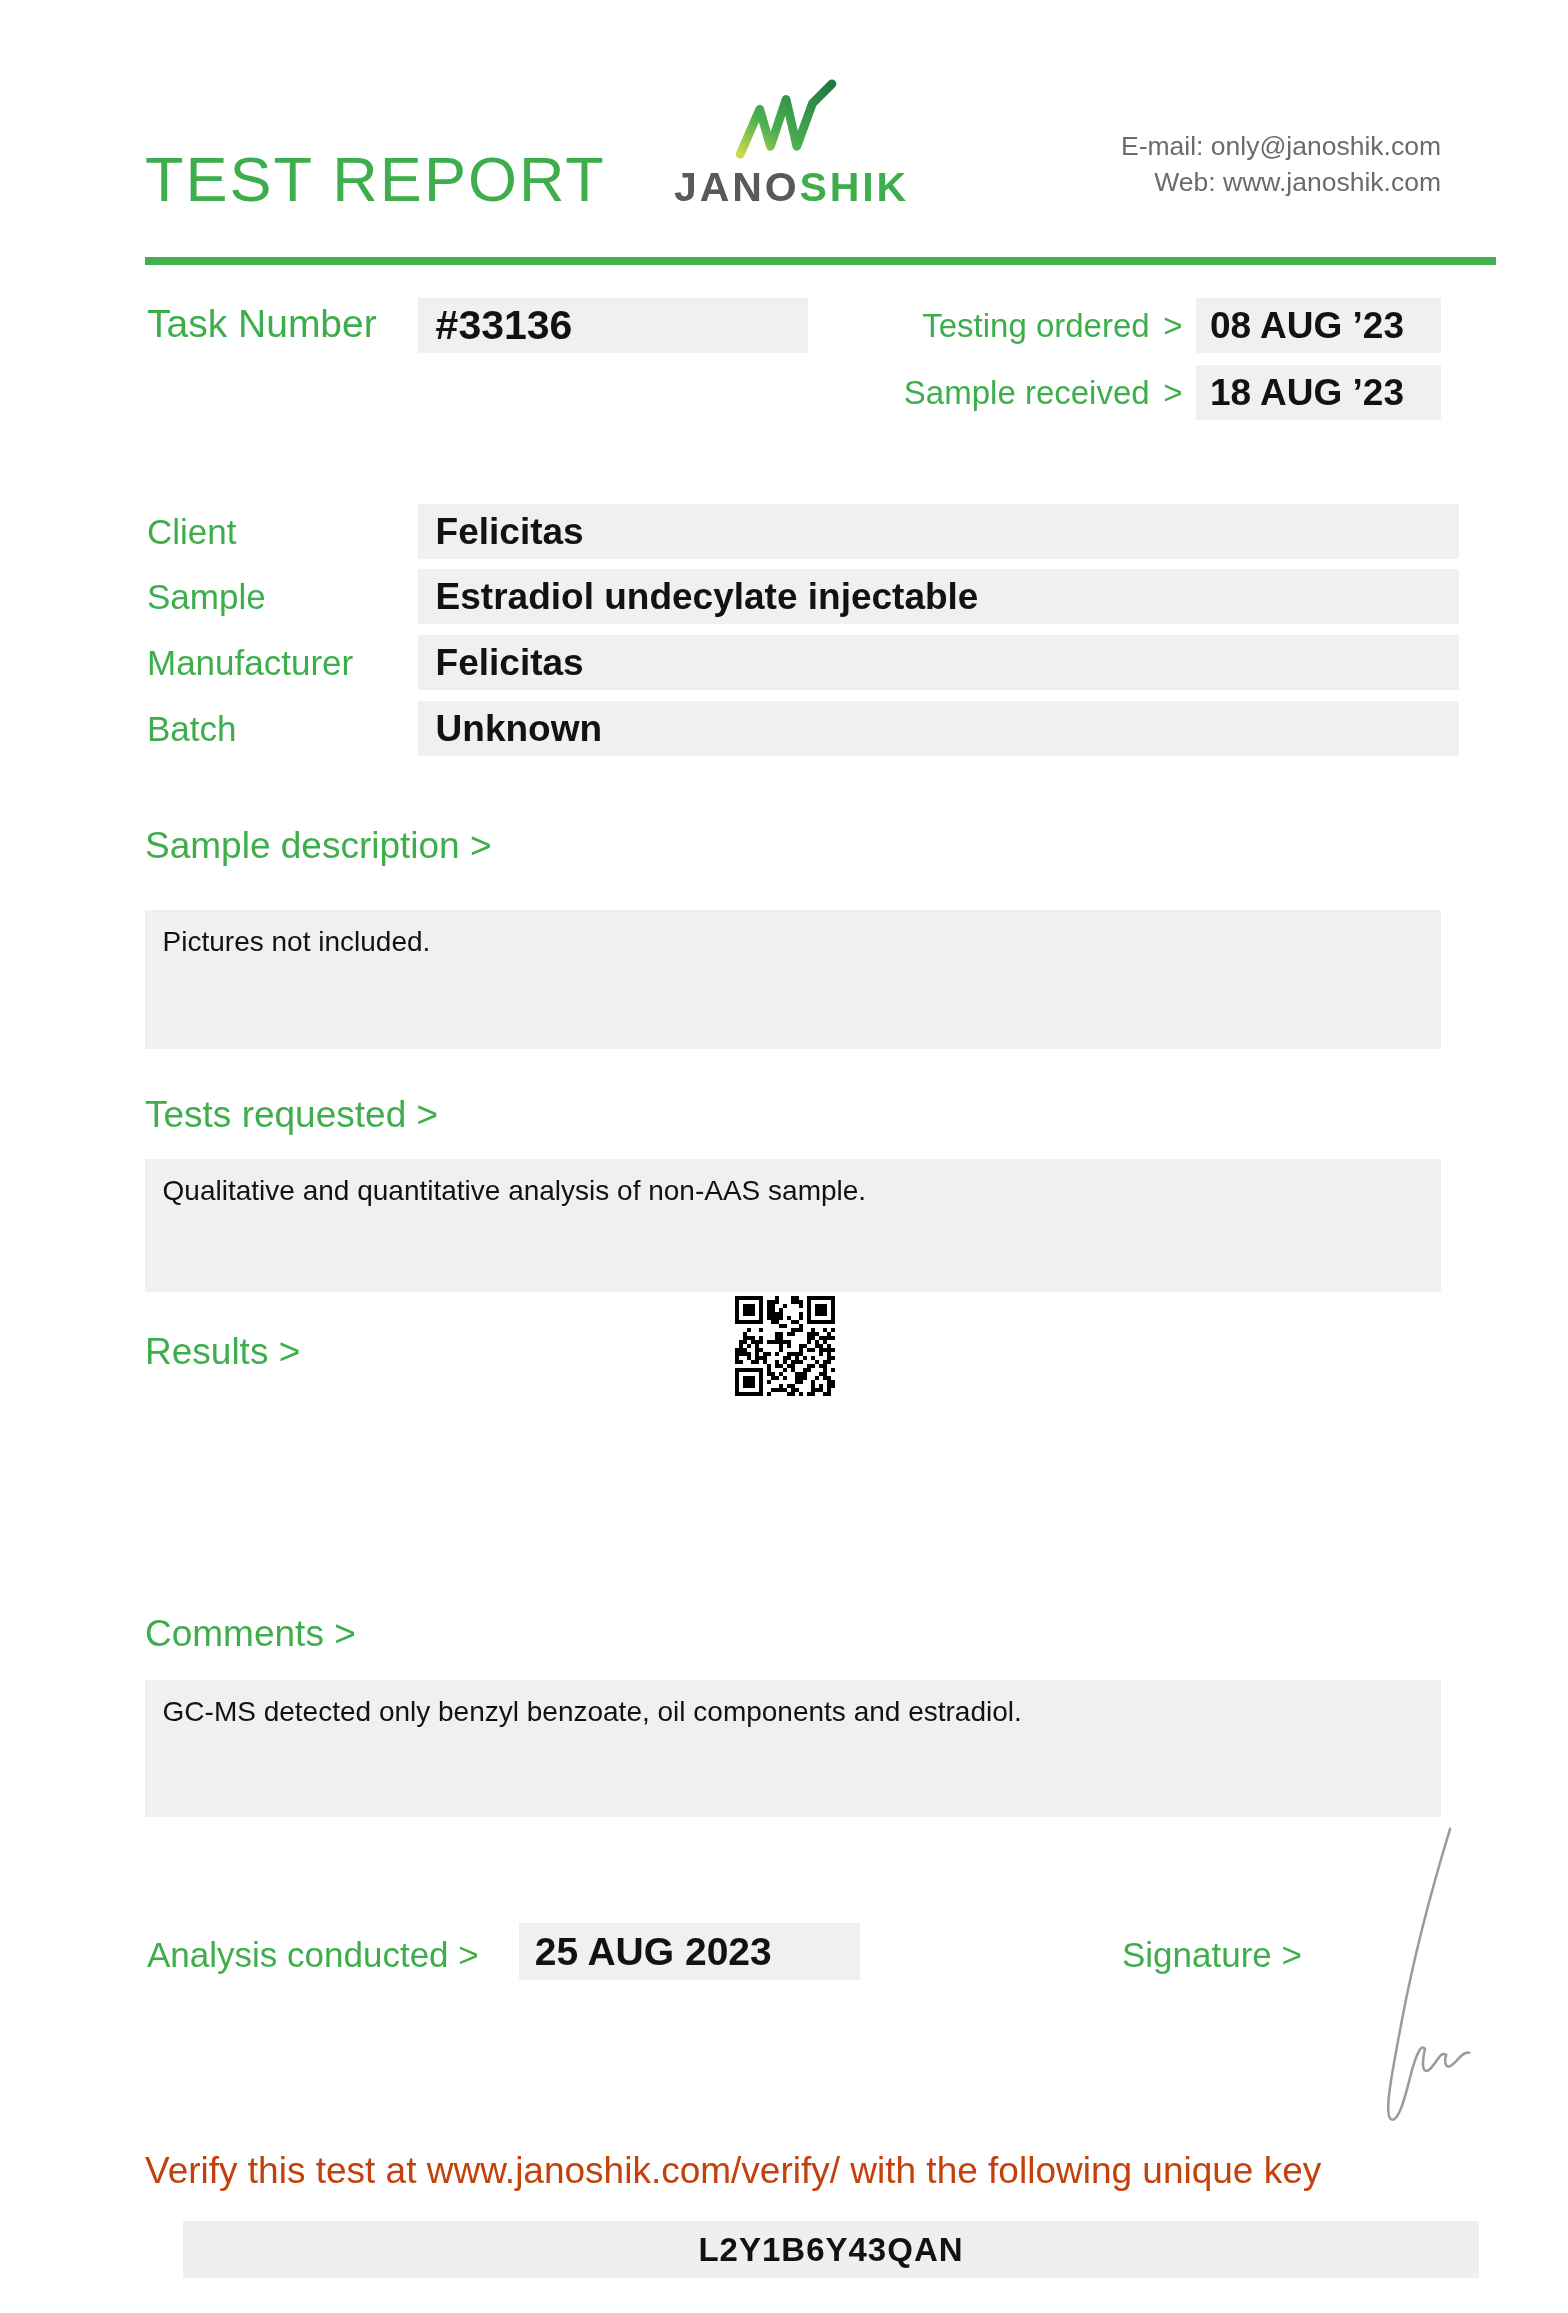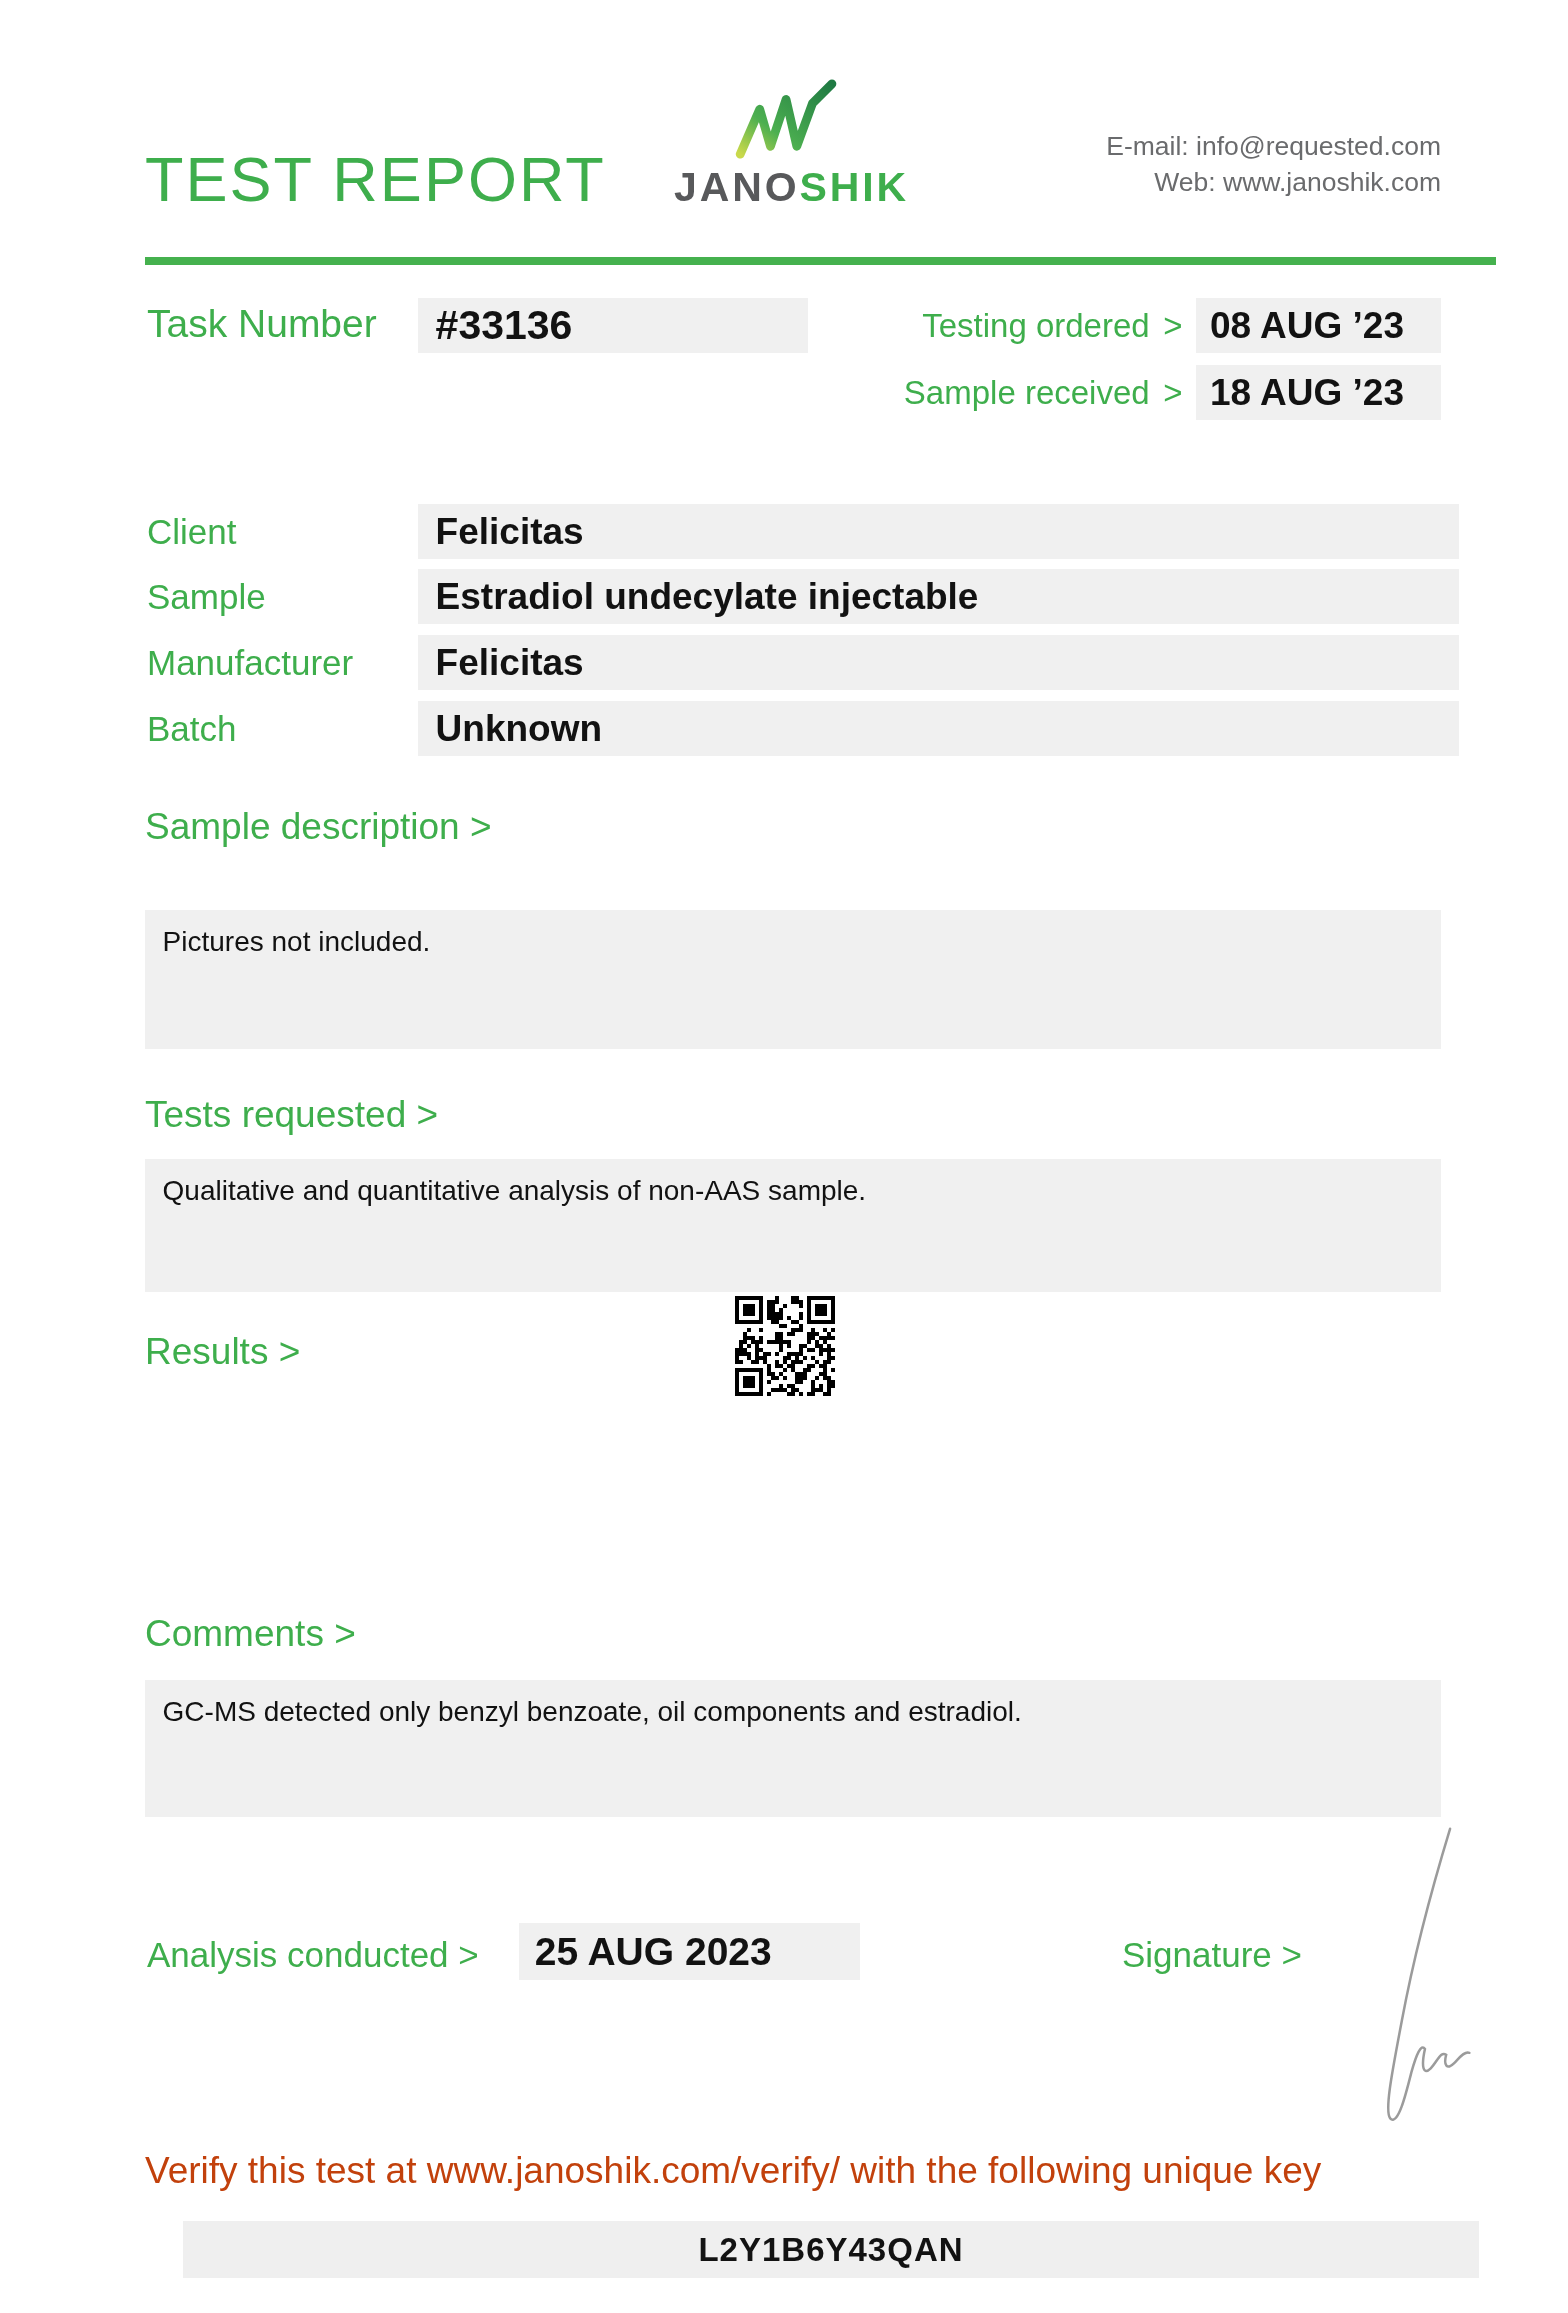--- a/index.html
+++ b/index.html
@@ -68,21 +68,21 @@
         </linearGradient>
       </defs>
       <path d="M10 78 L30 32 L41 70 L57 22 L68 70 L84 26 L104 6" fill="none" stroke="url(#lg)" stroke-width="9" stroke-linecap="round" stroke-linejoin="round"></path>
     </svg>
     <div class="logo-text">
       <span class="logo-jano">JANO</span><span class="logo-shik">SHIK</span>
     </div>
   </div>
 
   <div class="abs contact">
-    <div>E-mail: info@requested.com</div>
+    <div>E-mail: only@janoshik.com</div>
     <div>Web: www.janoshik.com</div>
   </div>
 
   <div class="abs rule"></div>
 
   <div class="abs field-label task-label">Task Number</div>
   <div class="abs graybox task-box">
     <span class="value-text" style="font-size:41px">#33136</span>
   </div>
 
@@ -115,21 +115,21 @@
   <div class="abs field-label info-label" style="top:635px">Manufacturer</div>
   <div class="abs graybox info-box" style="top:635px">
     <span class="value-text">Felicitas</span>
   </div>
 
   <div class="abs field-label info-label" style="top:701px">Batch</div>
   <div class="abs graybox info-box" style="top:701px">
     <span class="value-text">Unknown</span>
   </div>
 
-  <div class="abs section-heading" style="top:806px">Sample description &gt;</div>
+  <div class="abs section-heading" style="top:825px">Sample description &gt;</div>
   <div class="abs section-box" style="top:910px;height:139px">
     <div class="section-body">Pictures not included.</div>
   </div>
 
   <div class="abs section-heading" style="top:1094px">Tests requested &gt;</div>
   <div class="abs section-box" style="top:1159px;height:133px">
     <div class="section-body">Qualitative and quantitative analysis of non-AAS sample.</div>
   </div>
 
   <div class="abs qr">

